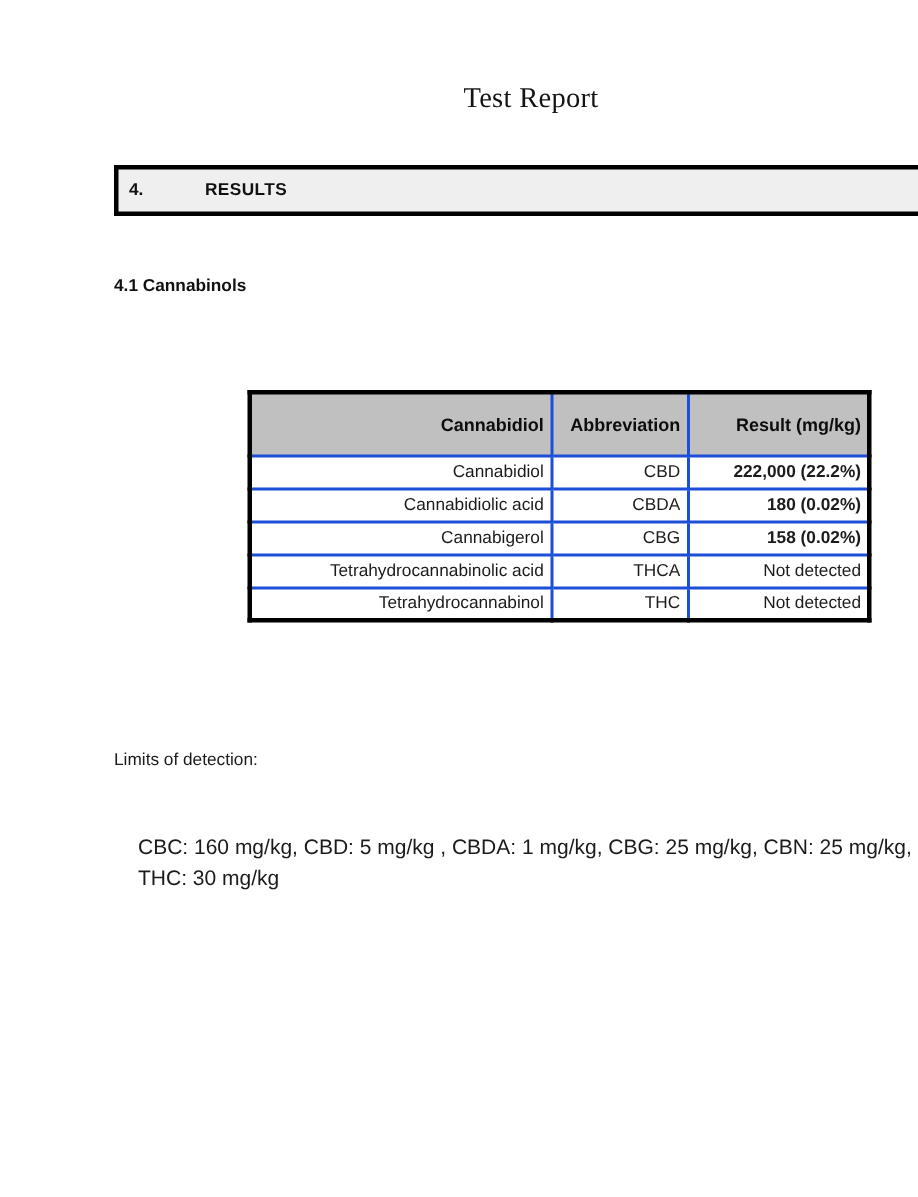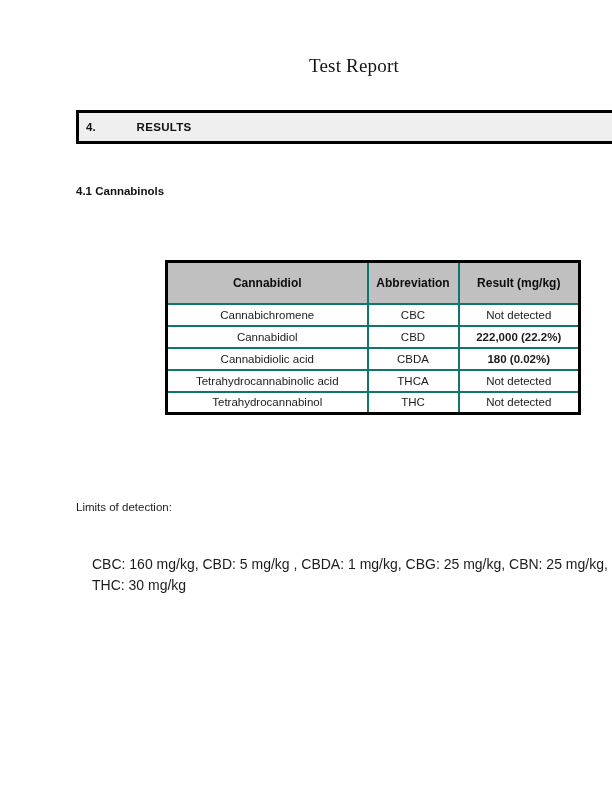--- a/index.html
+++ b/index.html
@@ -26,22 +26,22 @@
   }
   .results-box .sec-num { margin-left:7px; }
   .results-box .sec-label { margin-left:25px; letter-spacing:0.3px; }
   .subsection-title {
     position:absolute; left:28px; top:137px;
     font-size:11.5px; font-weight:bold; color:#111;
   }
   .table-wrap { position:absolute; left:101px; top:196px; }
   table.results { border-collapse:collapse; border:3px solid #000; }
   table.results th, table.results td {
-    border:2px solid #0f766e;
-    text-align:center; vertical-align:middle;
+    border:2px solid #1d4ed8;
+    text-align:right; vertical-align:middle;
     font-size:11.5px; color:#1b1b1b;
     padding:0 4px;
   }
   table.results th {
     background:#c0c0c0;
     height:42px; font-weight:bold; font-size:12px; color:#0d0d0d;
   }
   table.results td { height:22px; background:#ffffff; }
   col.c-name  { width:201px; }
   col.c-abbr  { width:91px; }
@@ -77,33 +77,33 @@
     </colgroup>
     <thead>
       <tr>
         <th>Cannabidiol</th>
         <th>Abbreviation</th>
         <th>Result (mg/kg)</th>
       </tr>
     </thead>
     <tbody>
         <tr>
-          <td>Cannabichromene</td>
-          <td>CBC</td>
-          <td>Not detected</td>
-        </tr>
-        <tr>
           <td>Cannabidiol</td>
           <td>CBD</td>
           <td class="bold">222,000 (22.2%)</td>
         </tr>
         <tr>
           <td>Cannabidiolic acid</td>
           <td>CBDA</td>
           <td class="bold">180 (0.02%)</td>
+        </tr>
+        <tr>
+          <td>Cannabigerol</td>
+          <td>CBG</td>
+          <td class="bold">158 (0.02%)</td>
         </tr>
         <tr>
           <td>Tetrahydrocannabinolic acid</td>
           <td>THCA</td>
           <td>Not detected</td>
         </tr>
         <tr>
           <td>Tetrahydrocannabinol</td>
           <td>THC</td>
           <td>Not detected</td>

